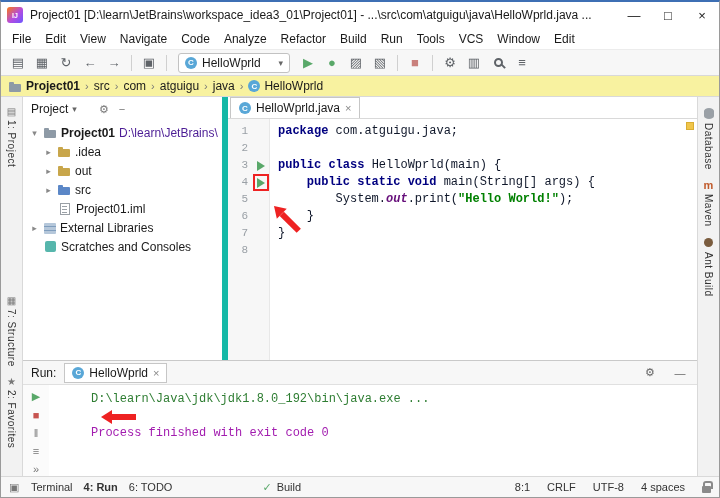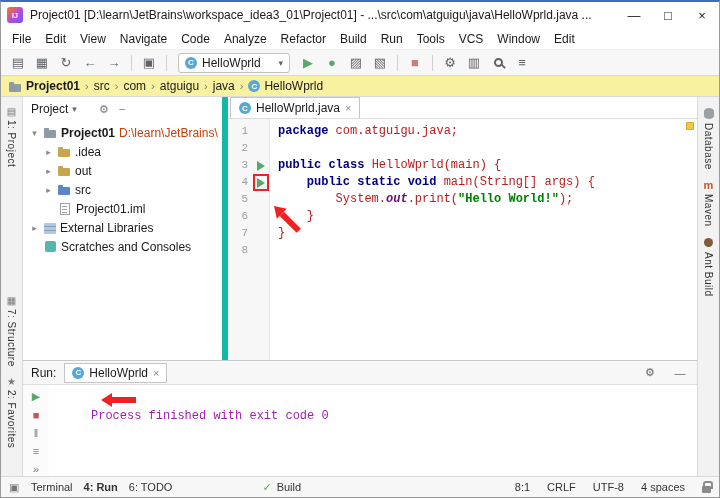--- a/index.html
+++ b/index.html
@@ -43,21 +43,21 @@
   .upper{flex:1;display:flex;min-height:0}
 
   .project-panel{width:205px;background:#fff;border-right:6px solid #14b8a6;flex:0 0 auto;display:flex;flex-direction:column;overflow:hidden}
   .pp-header{height:24px;display:flex;align-items:center;padding:0 8px;gap:4px}
   .pp-chev{font-size:9px;color:#666}
   .pp-icons{margin-left:18px;display:flex;gap:10px;color:#777;font-size:11px}
   .tree{padding-top:2px}
   .tree-row{height:19px;display:flex;align-items:center;gap:4px;white-space:nowrap}
   .tree-chev{width:11px;text-align:center;color:#888;font-size:9px;flex:0 0 auto}
   .tree-label.bold{font-weight:bold}
-  .tree-suffix{color:#c2410c}
+  .tree-suffix{color:#4c1d95}
 
   .ic{width:13px;height:13px;display:inline-block;position:relative;flex:0 0 auto}
   .ic-folder::before,.ic-src::before,.ic-project::before{content:"";position:absolute;left:0;top:4px;width:12px;height:8px;background:#c8a64b;border-radius:1px}
   .ic-folder::after,.ic-src::after,.ic-project::after{content:"";position:absolute;left:0;top:2px;width:5px;height:3px;background:#c8a64b;border-radius:1px}
   .ic-src::before,.ic-src::after{background:#5b87c7}
   .ic-project::before,.ic-project::after{background:#8e9aa6}
   .ic-file{width:10px;height:12px;background:#fff;border:1px solid #9aa0a6;margin:0 2px}
   .ic-file::after{content:"";position:absolute;left:1px;top:2px;width:5px;height:1px;background:#9aa0a6;box-shadow:0 3px 0 #9aa0a6,0 6px 0 #9aa0a6}
   .ic-lib{width:12px;height:11px;margin-top:1px;border-radius:1px;background:repeating-linear-gradient(#b5c7da 0 3px,#7f9dbd 3px 4px)}
   .ic-scratch{width:11px;height:11px;background:#56b6ac;border-radius:2px;margin:1px}
@@ -73,21 +73,21 @@
   .gut-nums{width:24px;background:#f7f7f7;padding-top:4px;text-align:right;color:#9aa0a6;font-family:"Liberation Mono",monospace;font-size:11px;flex:0 0 auto}
   .gut-nums div{height:17px;line-height:17px;padding-right:4px}
   .gut-icons{width:18px;background:#f7f7f7;border-right:1px solid #e8e8e8;padding-top:4px;flex:0 0 auto}
   .gut-cell{height:17px;display:flex;align-items:center;justify-content:center}
   .run-wrap{display:flex;align-items:center;justify-content:center;width:12px;height:13px}
   .run-wrap.boxed{outline:2px solid #ee2222}
   .run-tri{width:0;height:0;border-left:8px solid #59a869;border-top:5px solid transparent;border-bottom:5px solid transparent}
   .code{flex:1;padding:4px 0 0 8px;font-family:"Liberation Mono",monospace;font-size:12px;min-width:0}
   .code-line{height:17px;line-height:17px;white-space:pre}
   .seg-kw{color:#000080;font-weight:bold}
-  .seg-pl{color:#b91c1c}
+  .seg-pl{color:#0f172a}
   .seg-st{color:#008000;font-weight:bold}
   .seg-fd{color:#660e7a;font-style:italic;font-weight:bold}
   .editor-marker{position:absolute;top:3px;right:3px;width:8px;height:8px;background:#f0c54a;border:1px solid #d9ad33}
 
   .arrow{display:inline-flex;align-items:center}
   .arrow .head{width:0;height:0;border-right:11px solid #ee2222;border-top:7px solid transparent;border-bottom:7px solid transparent}
   .arrow .shaft{width:24px;height:6px;background:#ee2222}
   .editor-arrow{position:absolute;left:46px;top:80px;transform:rotate(45deg);transform-origin:0 50%}
   .out-arrow{margin-left:10px}
 
@@ -347,20 +347,21 @@
         </div>
         <div class="run-body">
           <div class="run-tools">
               <span class="run-tool" style="color: rgb(89, 168, 105);">▶</span>
               <span class="run-tool" style="color: rgb(199, 84, 80);">■</span>
               <span class="run-tool" style="color: rgb(119, 119, 119);">‖</span>
               <span class="run-tool" style="color: rgb(119, 119, 119);">≡</span>
               <span class="run-tool" style="color: rgb(119, 119, 119);">»</span>
             </div>
           <div class="run-output">
+              <div class="out-line out-cmd"><span>D:\learn\Java\jdk\jdk1.8.0_192\bin\java.exe ...</span></div>
               <div class="out-line out-out"><span class="arrow out-arrow"><span class="head"></span><span class="shaft"></span></span></div>
               <div class="out-line out-sys"><span>Process finished with exit code 0</span></div>
             </div>
         </div>
       </div>
     </div>
 
     <div class="stripe right">
       <div>
           <div class="stripe-btn">

